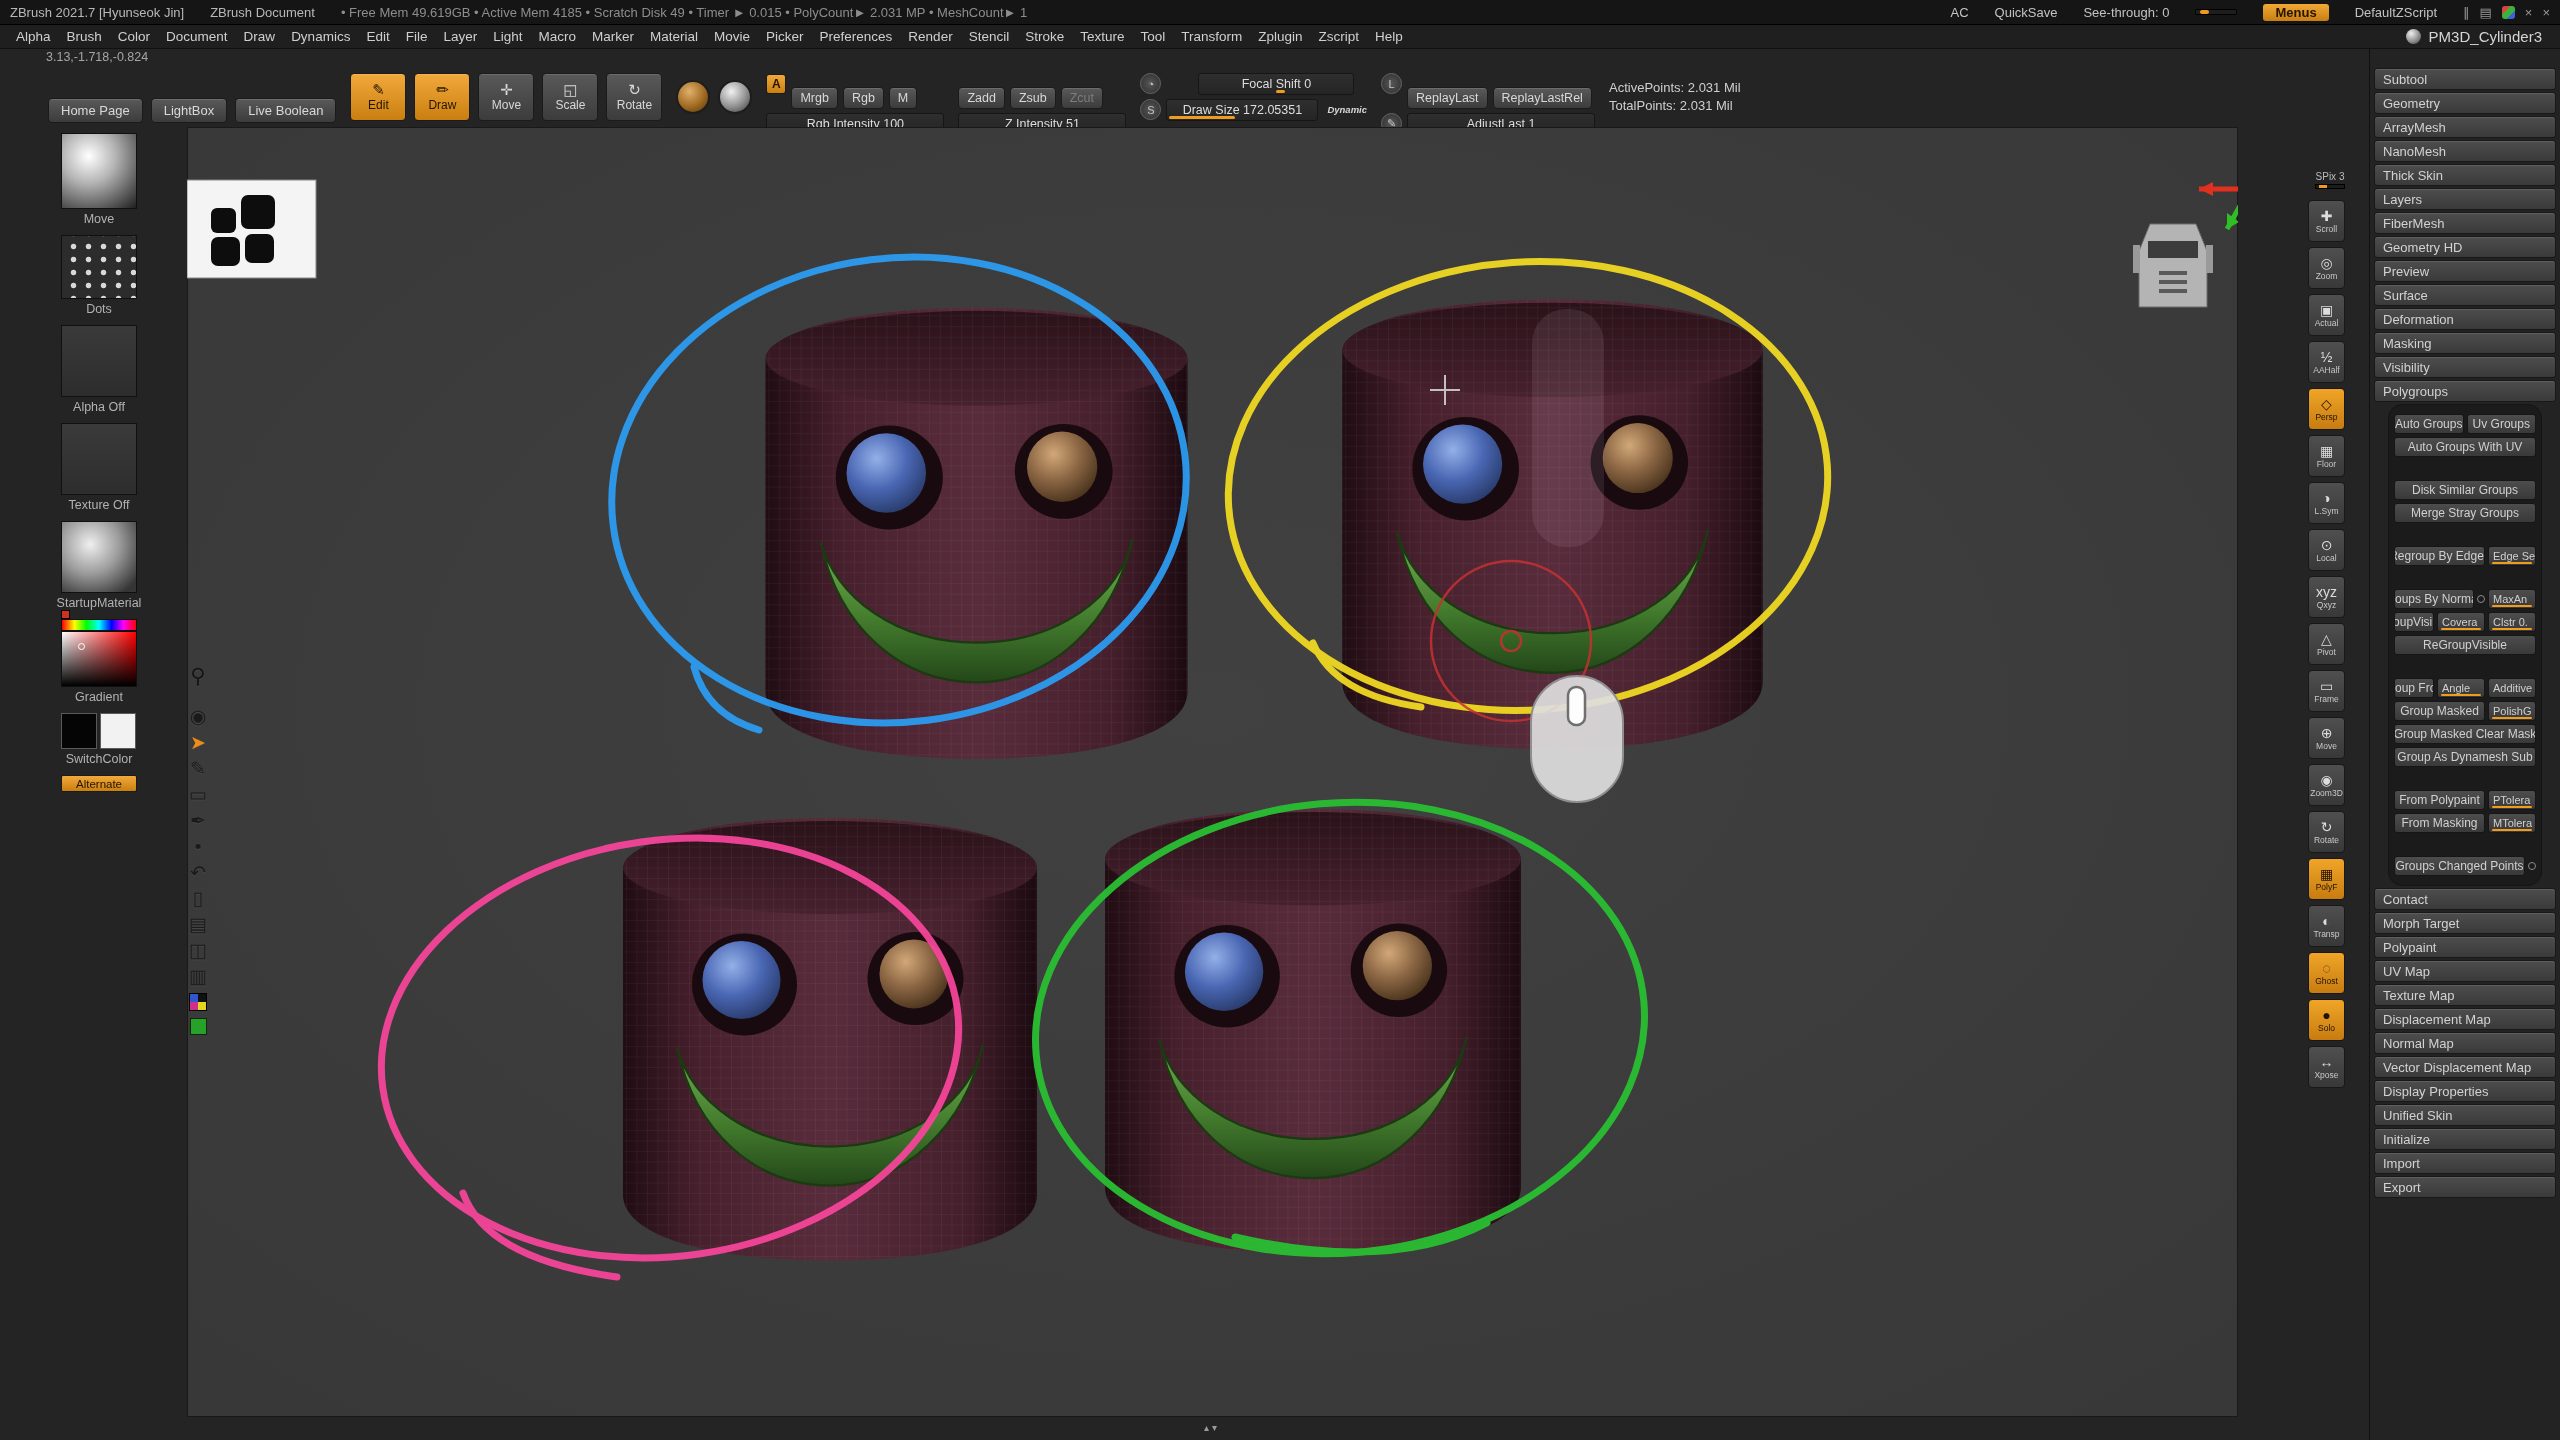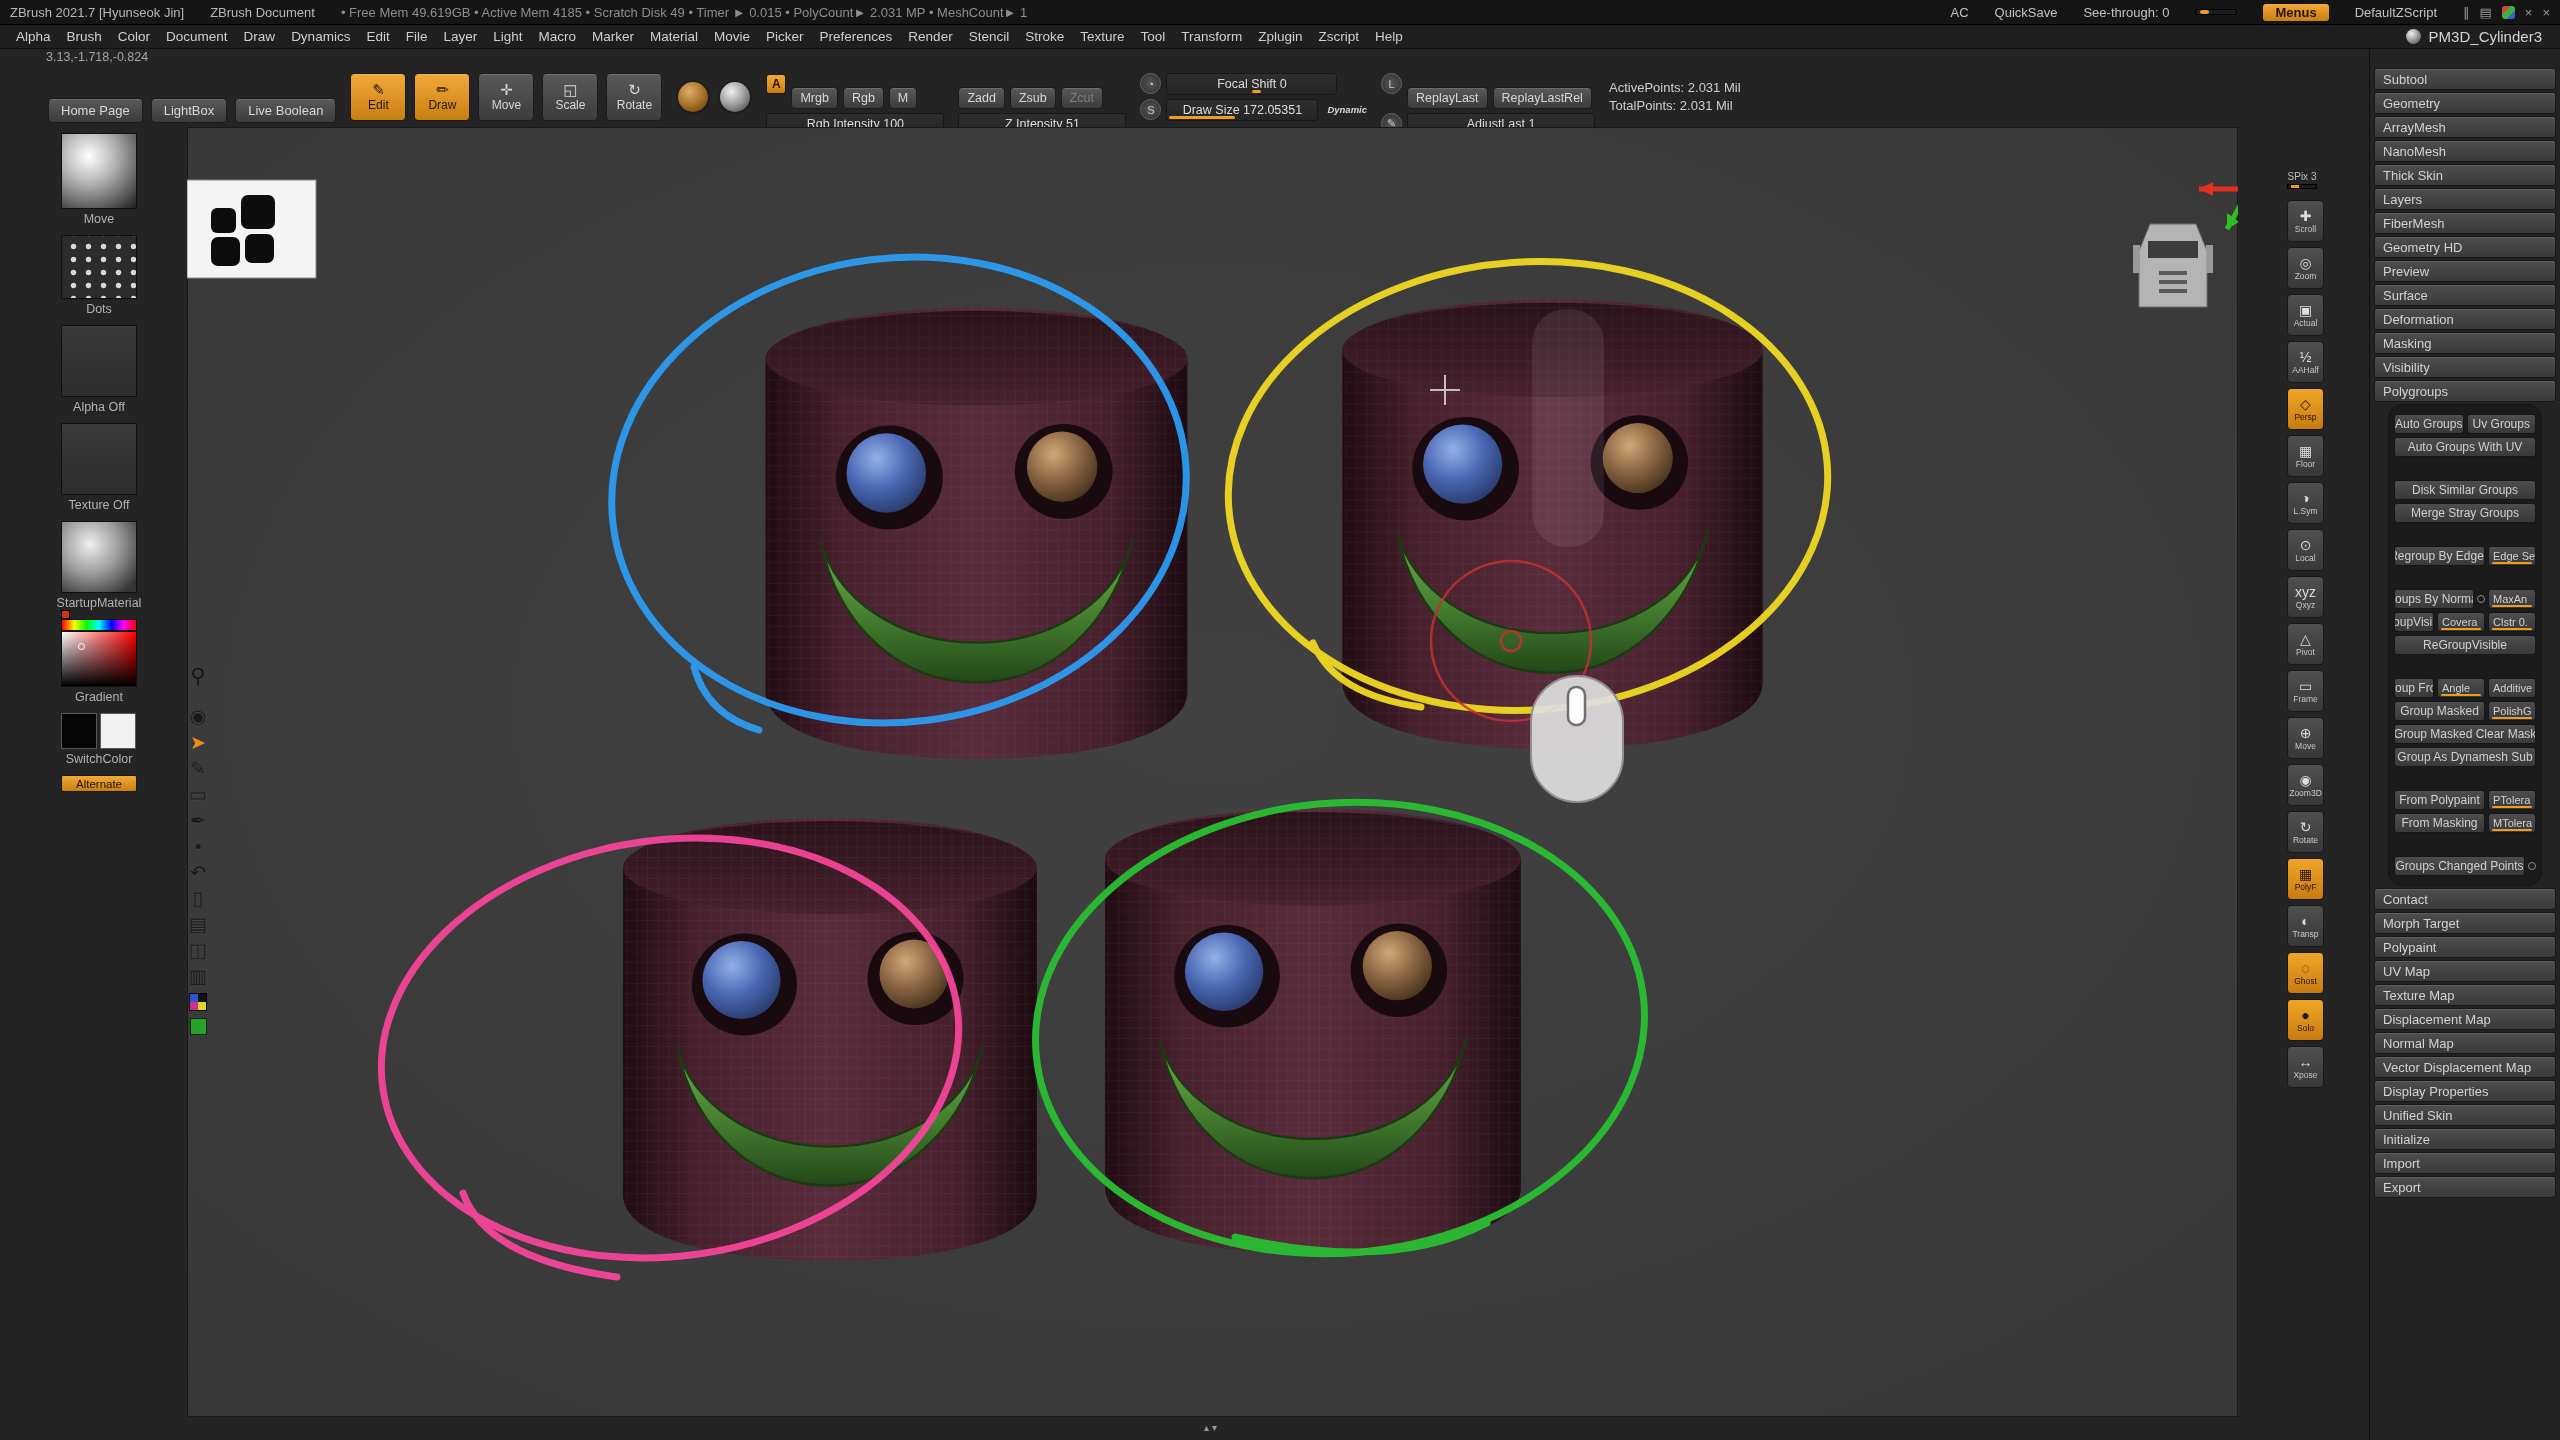--- a/index.html
+++ b/index.html
@@ -78,21 +78,21 @@
   
   .canvas-wrap { position:relative; margin-left:23px; width:2051px; height:1290px; }
   .canvas-svg { display:block; }
   .tool-strip { position:absolute; left:-7px; top:538px; width:36px; display:flex; flex-direction:column; align-items:center; gap:7px; z-index:5; }
   .ts-icon { font-size:19px; line-height:1; color:#1a1a1a; text-shadow:0 1px 0 rgba(255,255,255,0.06); }
   .ts-icon.active { color:#ef8c16; }
   .ts-icon.pin { margin-bottom:14px; font-size:21px; color:#141414; }
   .ts-icon.icon-colors { width:18px; height:18px; background:conic-gradient(#101010 0 25%, #e3d61f 0 50%, #cf2f8a 0 75%, #2f55cf 0); border:1px solid #000; }
   .ts-icon.icon-green { width:17px; height:17px; background:#27a127; border:1px solid #0b290b; }
   
-  .right-shelf { width:37px; margin-left:49px; padding-top:44px; display:flex; flex-direction:column; align-items:flex-start; gap:5px; }
+  .right-shelf { width:37px; margin-left:70px; padding-top:44px; display:flex; flex-direction:column; align-items:flex-end; gap:5px; }
   .spix { font-size:10px; color:#bdbdbd; text-align:center; }
   .spix-slider { width:30px; height:5px; background:#1c1c1c; border:1px solid #000; position:relative; margin:2px 0 6px; }
   .spix-slider i { position:absolute; left:3px; top:0; bottom:0; width:8px; background:#ef9b1d; }
   .shelf-btn { width:37px; height:42px; background:linear-gradient(#4f4f4f,#383838); border:1px solid #181818; border-radius:4px;
                display:flex; flex-direction:column; align-items:center; justify-content:center; gap:1px; font-size:8.5px; color:#c8c8c8; }
   .shelf-btn .glyph { font-size:14px; line-height:1; color:#dcdcdc; }
   .shelf-btn.active { background:linear-gradient(#f0a528,#c87c10); color:#221200; }
   .shelf-btn.active .glyph { color:#221200; }
   
   .bottom-strip { height:21px; position:relative; }
@@ -236,21 +236,21 @@
             <span class="btn cmp dim"><span>Zcut</span></span>
           </div>
       <div class="slider" style="width:168px;">
         <span>Z Intensity 51</span>
             <i style="width:51%;"></i>
       </div>
     </div>
     <div class="col">
       <div class="row">
         <span class="circ">◔</span>
-        <div class="slider" style="width:171px;">
+        <div class="slider" style="width:156px;margin-left:32px;">
           <span>Focal Shift 0</span>
               <i style="left:50%; width:9px;"></i>
         </div>
       </div>
       <div class="row">
         <span class="circ">
               <span>S</span>
             </span>
         <div class="slider" style="width:152px;">
           <span>Draw Size 172.05351</span>

